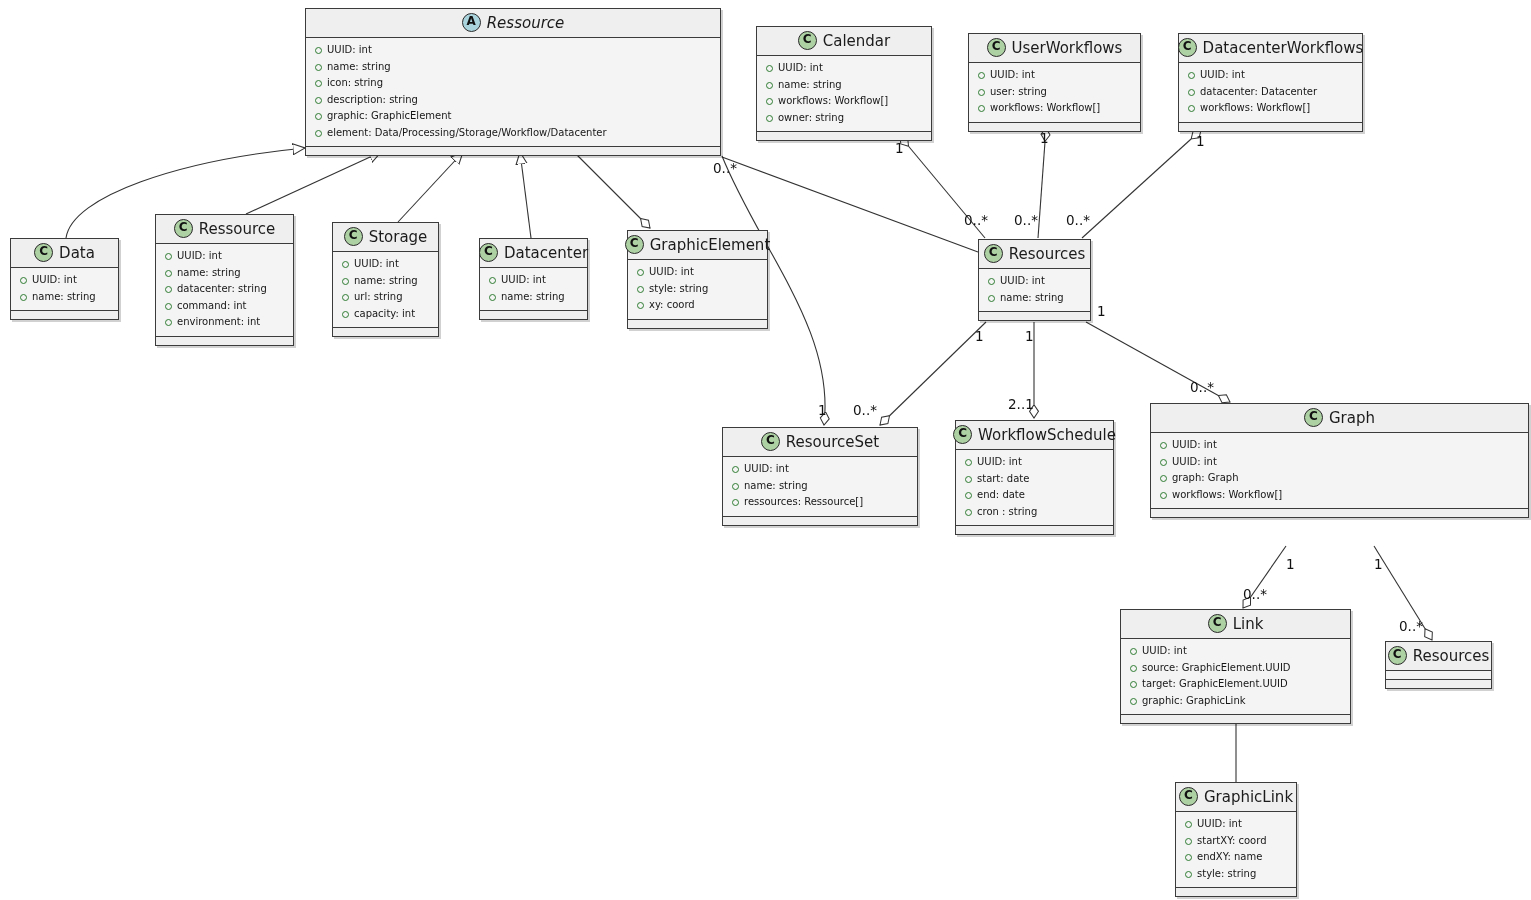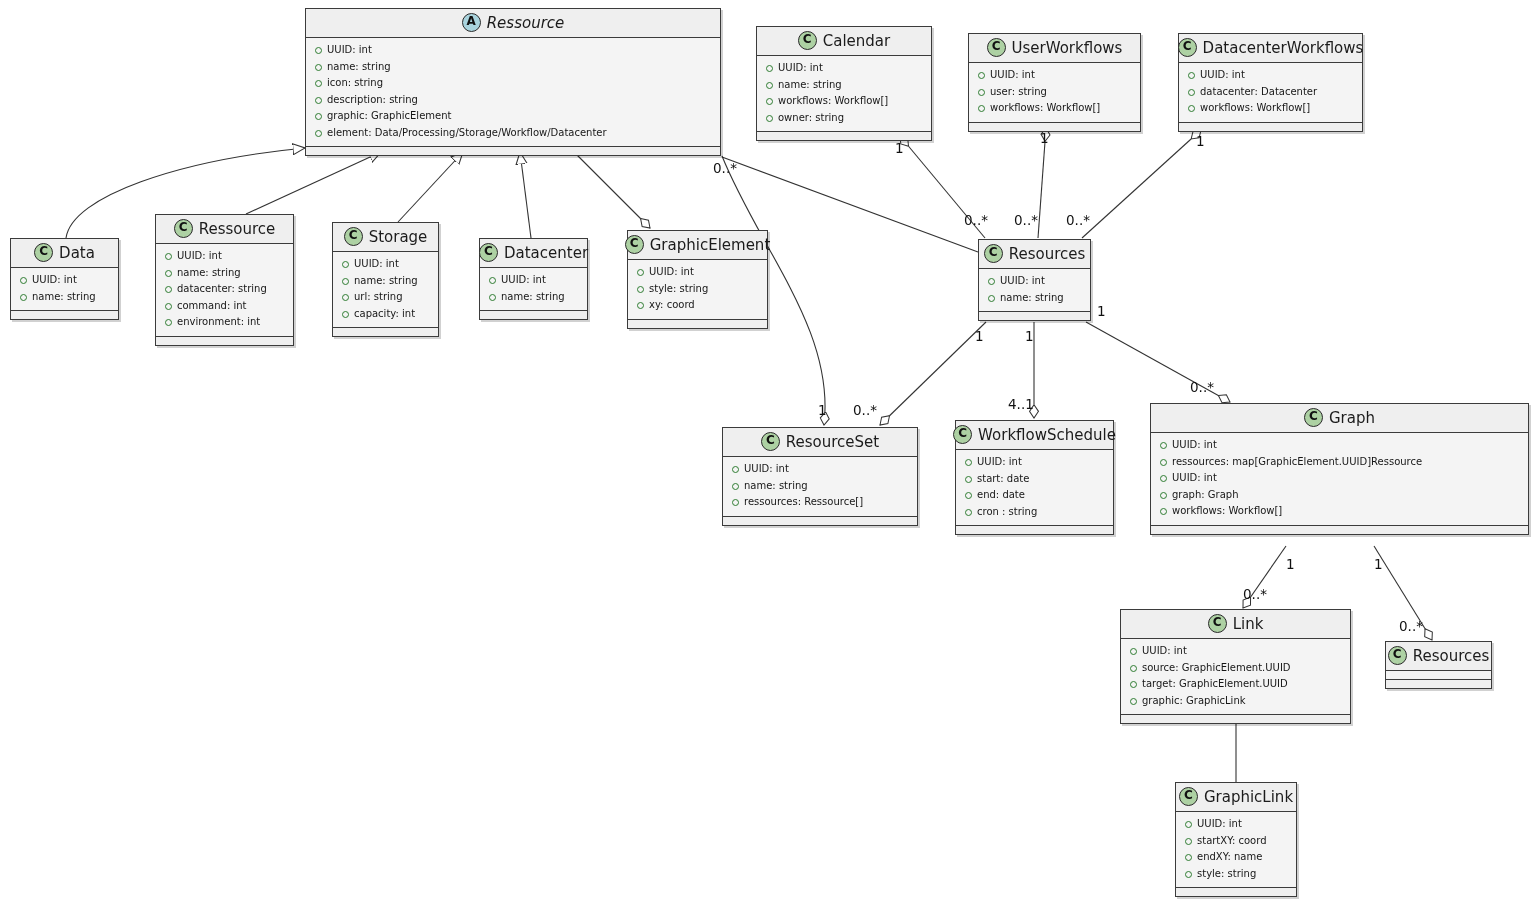--- a/index.html
+++ b/index.html
@@ -227,21 +227,20 @@
       </div>
       <div class="uml-foot"></div>
     </div>
     <div class="uml-class" style="left: 1150px; top: 403px; width: 379px;">
       <div class="uml-head">
         <span class="badge badge-c">C</span>
         <span class="uml-title">Graph</span>
       </div>
       <div class="uml-attrs">
         <div class="attr">UUID: int</div>
-        <div class="attr">ressources: map[GraphicElement.UUID]Ressource</div>
         <div class="attr">UUID: int</div>
         <div class="attr">graph: Graph</div>
         <div class="attr">workflows: Workflow[]</div>
       </div>
       <div class="uml-foot"></div>
     </div>
     <div class="uml-class" style="left: 1120px; top: 609px; width: 231px;">
       <div class="uml-head">
         <span class="badge badge-c">C</span>
         <span class="uml-title">Link</span>
@@ -280,19 +279,19 @@
     <div class="mult" style="left: 1040px; top: 130px;">1</div>
     <div class="mult" style="left: 1196px; top: 133px;">1</div>
     <div class="mult" style="left: 964px; top: 212px;">0..*</div>
     <div class="mult" style="left: 1014px; top: 212px;">0..*</div>
     <div class="mult" style="left: 1066px; top: 212px;">0..*</div>
     <div class="mult" style="left: 1097px; top: 303px;">1</div>
     <div class="mult" style="left: 975px; top: 328px;">1</div>
     <div class="mult" style="left: 1025px; top: 328px;">1</div>
     <div class="mult" style="left: 818px; top: 402px;">1</div>
     <div class="mult" style="left: 853px; top: 402px;">0..*</div>
-    <div class="mult" style="left: 1008px; top: 396px;">4..1</div>
+    <div class="mult" style="left: 1008px; top: 396px;">2..1</div>
     <div class="mult" style="left: 1190px; top: 379px;">0..*</div>
     <div class="mult" style="left: 1286px; top: 556px;">1</div>
     <div class="mult" style="left: 1374px; top: 556px;">1</div>
     <div class="mult" style="left: 1243px; top: 586px;">0..*</div>
     <div class="mult" style="left: 1399px; top: 618px;">0..*</div>
   </div>
 
 </body></html>

